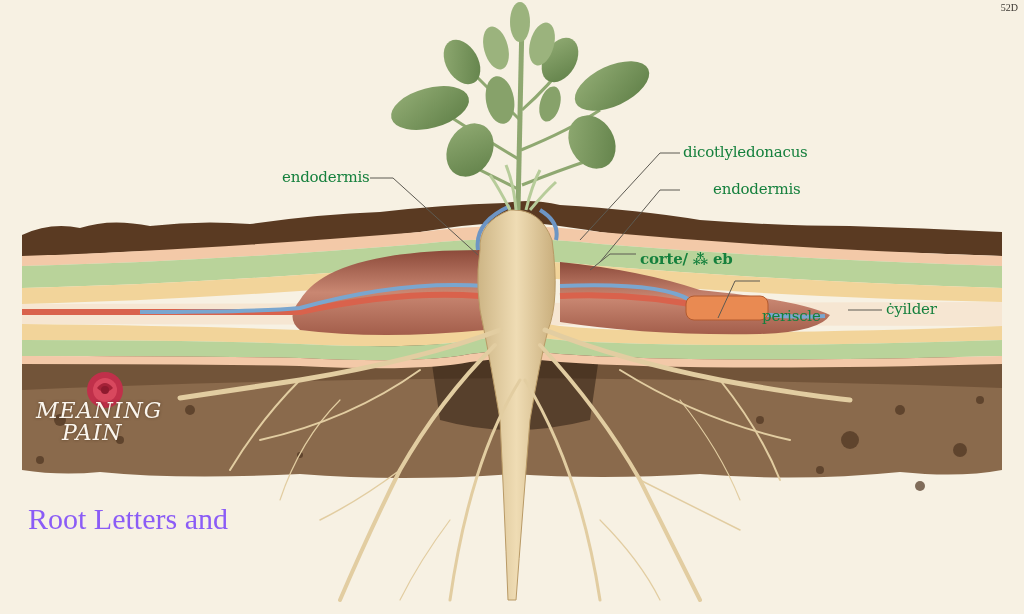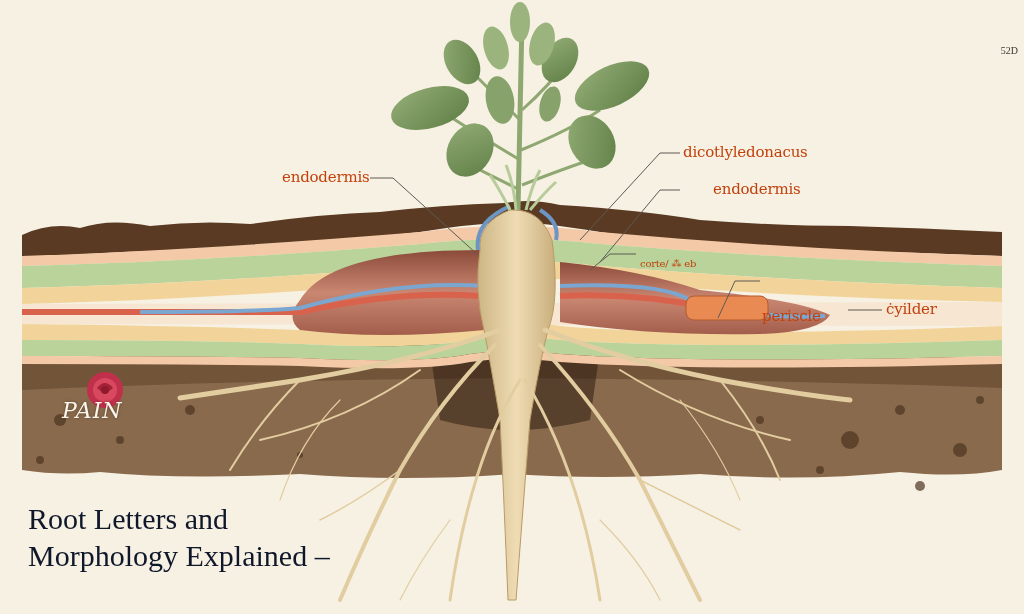--- a/index.html
+++ b/index.html
@@ -1,20 +1,20 @@
 <!DOCTYPE html>
 <html><head>
 <meta charset="utf-8">
 <style>
   html,body{margin:0;padding:0;}
   body{width:1024px;height:614px;overflow:hidden;background:#f7f1e3;position:relative;font-family:"DejaVu Serif","Liberation Serif",serif;}
   #stage{position:absolute;left:0;top:0;width:1024px;height:614px;}
-  .lbl{position:absolute;font-family:"DejaVu Serif","Liberation Serif",serif;font-size:15px;color:#c2410c;white-space:nowrap;letter-spacing:-0.2px;}
-  .pageno{position:absolute;right:6px;top:2px;font-size:10px;color:#3a3630;font-family:"Liberation Serif",serif;margin-top:43px;}
-  .title{position:absolute;left:28px;top:500px;font-family:"Liberation Serif","DejaVu Serif",serif;font-size:30px;line-height:37px;color:#0f172a;}
+  .lbl{position:absolute;font-family:"DejaVu Serif","Liberation Serif",serif;font-size:15px;color:#15803d;white-space:nowrap;letter-spacing:-0.2px;}
+  .pageno{position:absolute;right:6px;top:2px;font-size:10px;color:#3a3630;font-family:"Liberation Serif",serif;}
+  .title{position:absolute;left:28px;top:500px;font-family:"Liberation Serif","DejaVu Serif",serif;font-size:30px;line-height:37px;color:#8b5cf6;}
   .wm{position:absolute;left:36px;top:400px;font-family:"DejaVu Serif",serif;color:#fbf6ee;font-size:22px;line-height:22px;letter-spacing:1px;text-shadow:0 0 3px rgba(60,40,20,.6);font-style:italic;}
   .wm .l2{padding-left:26px;display:block;}
 </style>
 </head>
 <body>
 
 <div id="stage">
   <svg width="1024" height="614" viewBox="0 0 1024 614" xmlns="http://www.w3.org/2000/svg">
     <defs>
       <linearGradient id="rootg" x1="0" x2="1">
@@ -126,25 +126,25 @@
       <path d="M-8,-2 Q0,-12 8,-2 Q0,6 -8,-2 Z" fill="#a52238"></path>
       <circle r="4" fill="#8e1a2e"></circle>
     </g>
   </svg>
 
   <div class="pageno">52D</div>
 
   <div class="lbl" style="left:282px;top:168px;">endodermis</div>
   <div class="lbl" style="left:683px;top:143px;">dicotlyledonacus</div>
   <div class="lbl" style="left:689px;top:180px;margin-left:24px;">endodermis</div>
-  <div class="lbl" style="left:640px;top:258px;font-size:10px;">corte/ ⁂ eb</div>
+  <div class="lbl" style="left:640px;top:250px;font-size:15px;font-weight:bold;">corte/ ⁂ eb</div>
   <div class="lbl" style="left:762px;top:271px;margin-top:36px;">periscle</div>
   <div class="lbl" style="left:886px;top:300px;">ċyilder</div>
 
   <div class="wm">
+    <span>MEANING</span>
     <span class="l2">PAIN</span>
   </div>
 
   <div class="title">
     <div>Root Letters and</div>
-    <div>Morphology Explained –</div>
   </div>
 </div>
 
 </body></html>

